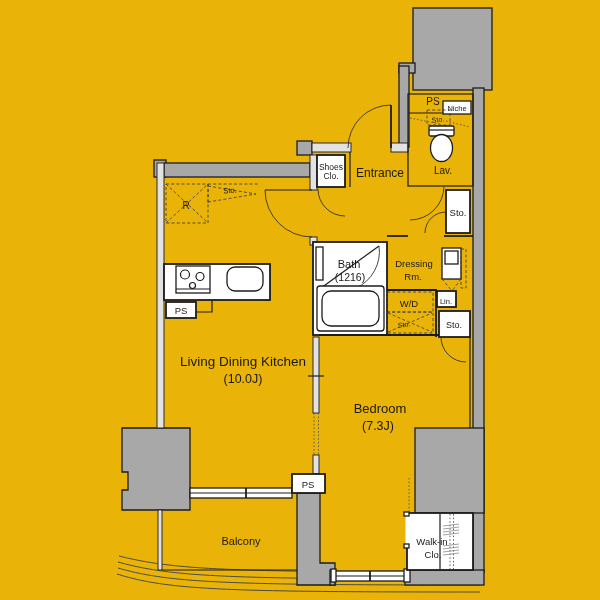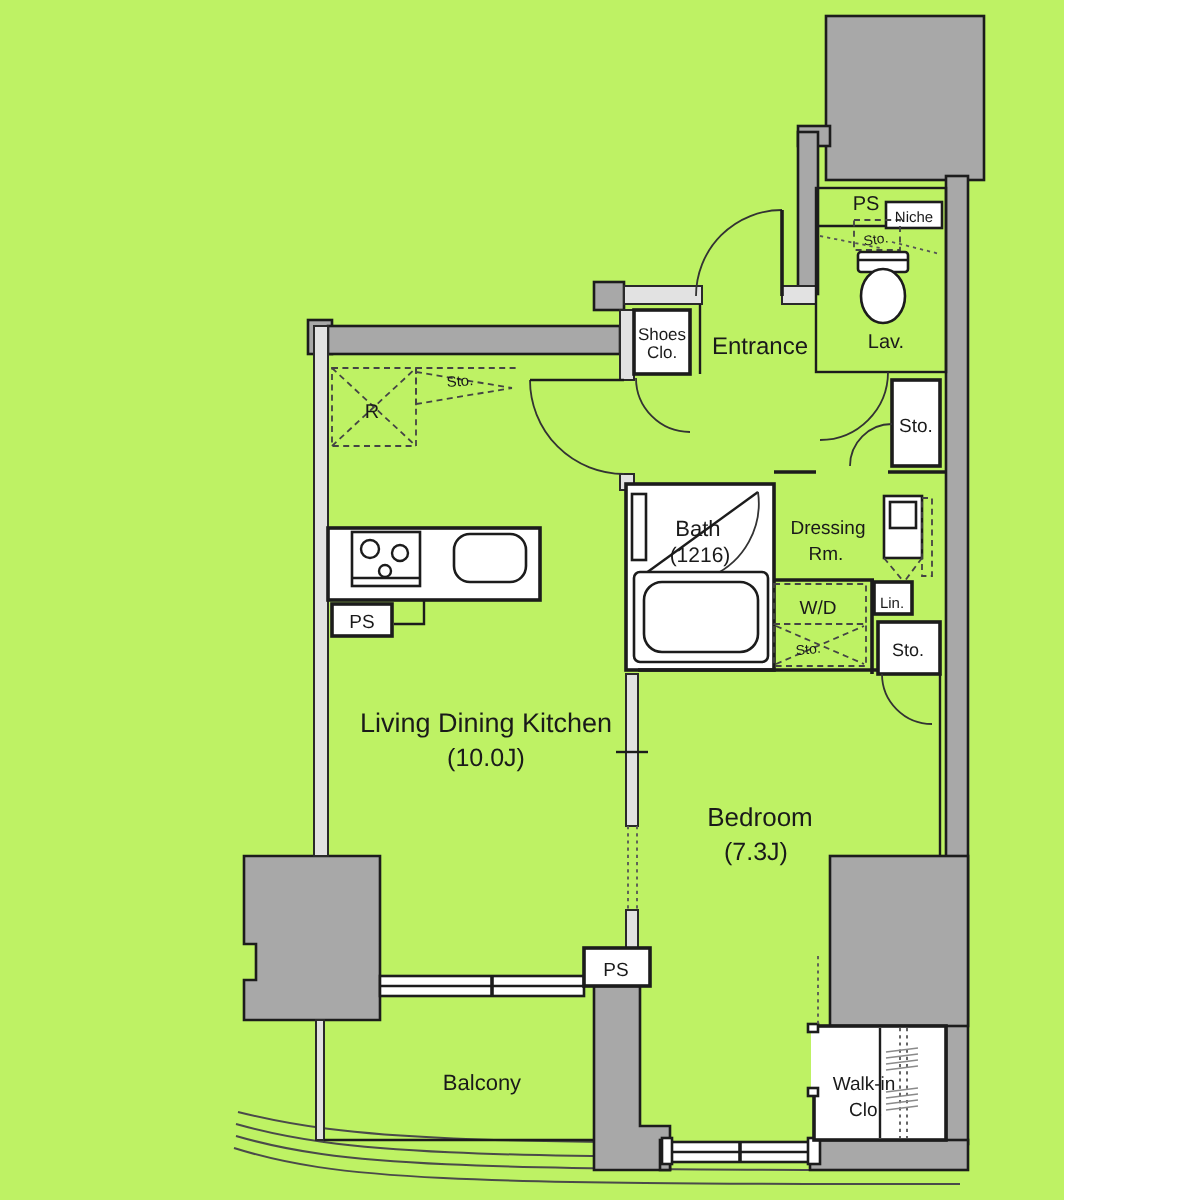--- a/index.html
+++ b/index.html
@@ -1,16 +1,16 @@
 <!DOCTYPE html>
 <html><head>
 <meta charset="utf-8">
 <style>
   html,body{margin:0;padding:0;background:#fff;width:600px;height:600px;overflow:hidden;}
-  #plan-wrap{width:532px;height:600px;position:relative;background:#bef264;}
+  #plan-wrap{width:600px;height:600px;position:relative;background:#eab308;}
   svg{display:block;}
   text{font-family:"Liberation Sans","DejaVu Sans",sans-serif;fill:#1a1a1a;}
   .lbl{text-anchor:middle;}
   .wall-dark{fill:#a8a8a8;stroke:#1c1c1c;stroke-width:1.3;}
   .wall-light{fill:#e2e2e2;stroke:#2a2a2a;stroke-width:1;}
   .room{fill:#ffffff;stroke:#1c1c1c;stroke-width:1.8;}
   .thin{fill:none;stroke:#1c1c1c;stroke-width:1.2;}
   .thin2{fill:none;stroke:#1c1c1c;stroke-width:1.8;}
   .fix{fill:#ffffff;stroke:#1c1c1c;stroke-width:1.3;}
   .dash{fill:none;stroke:#444;stroke-width:0.9;stroke-dasharray:3 2.2;}

